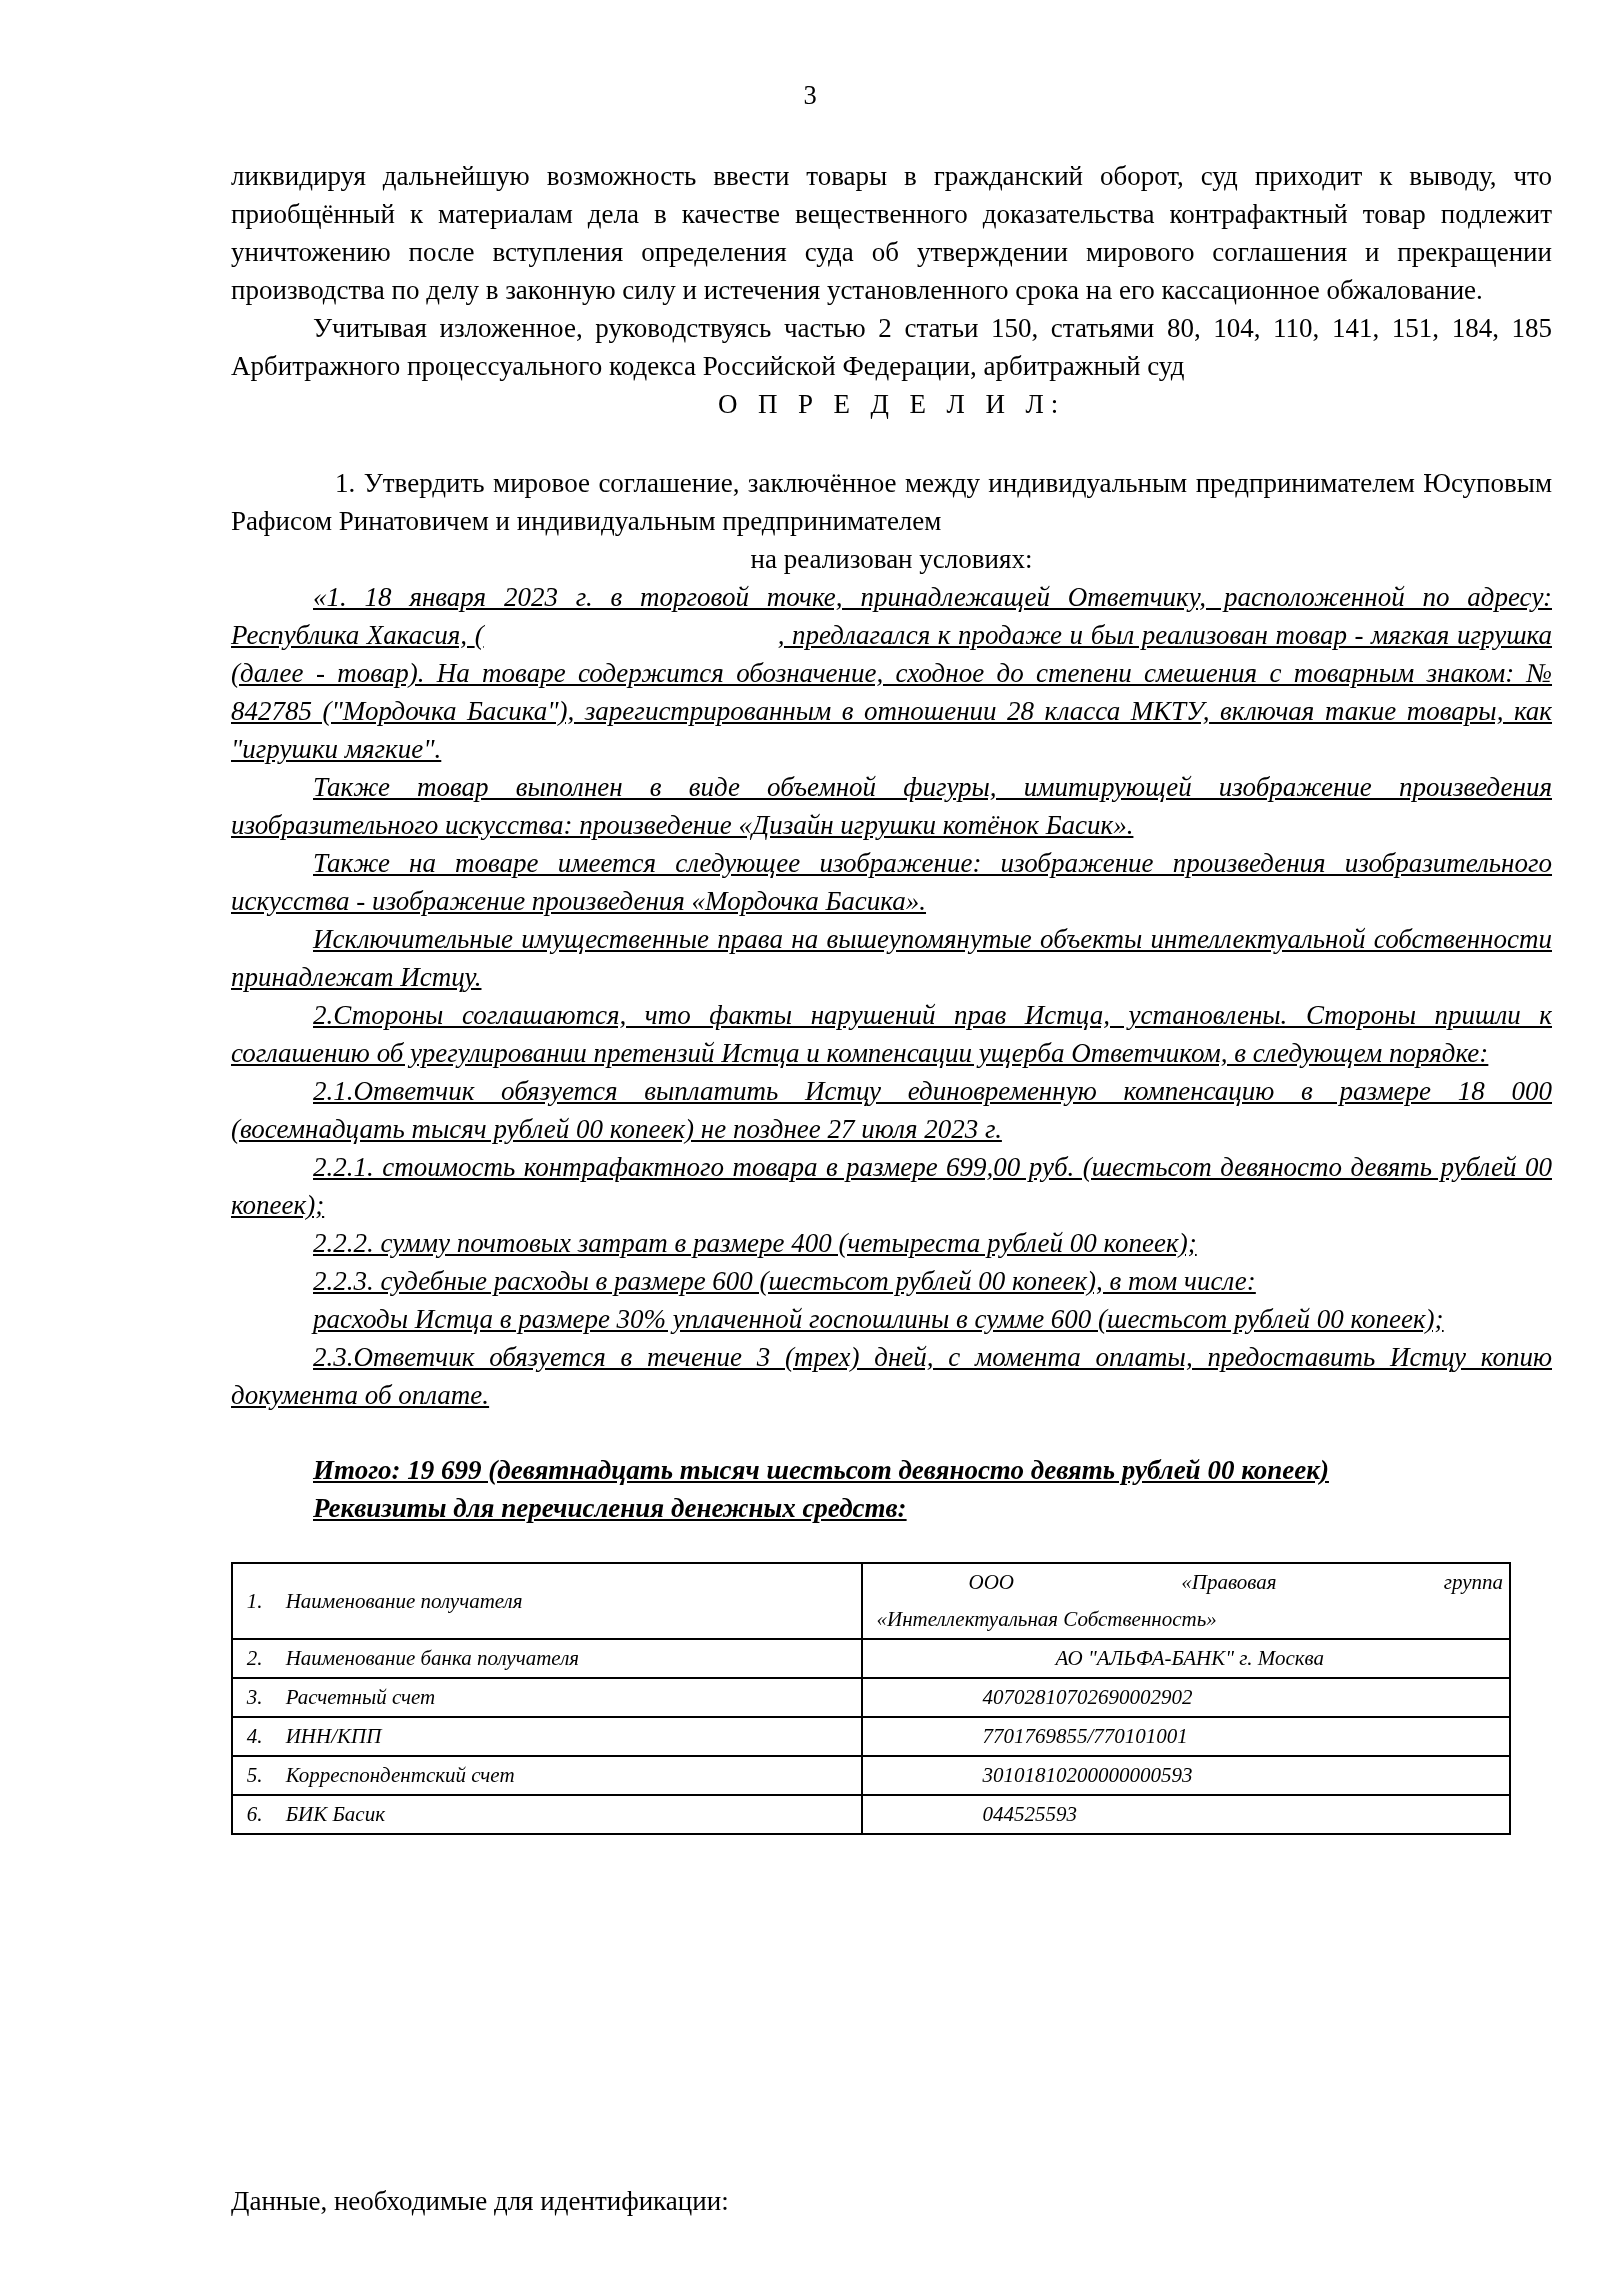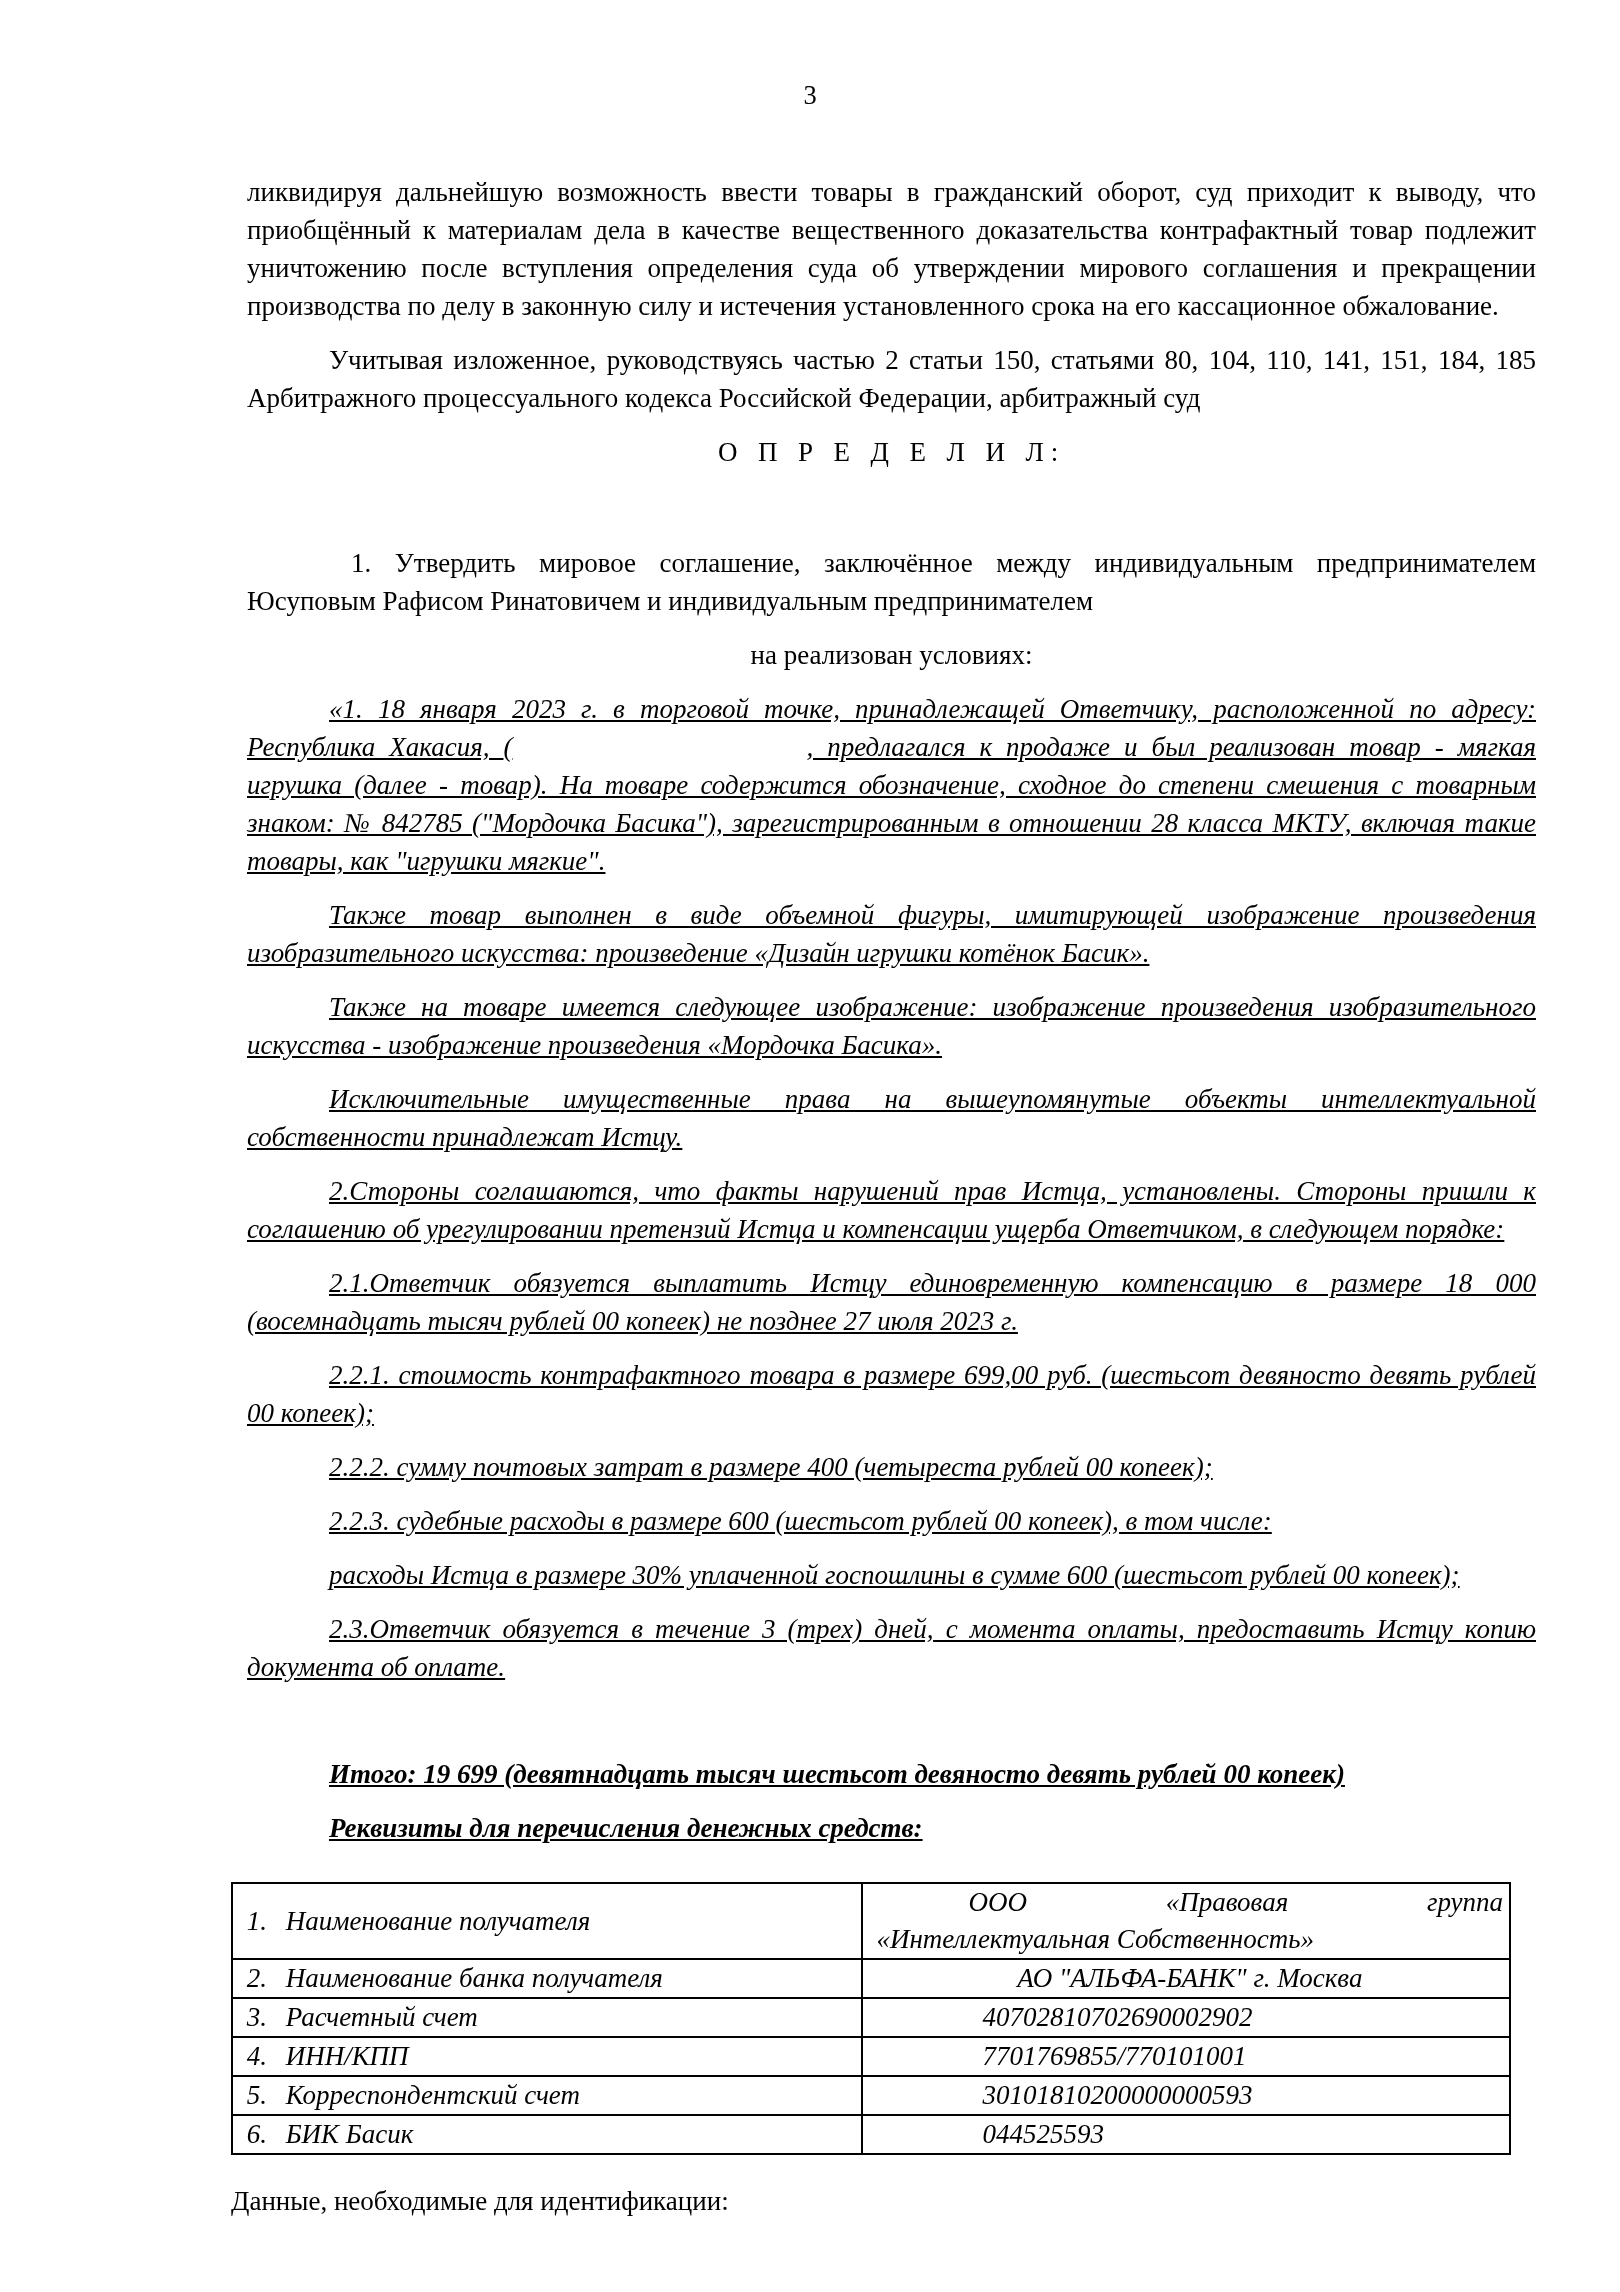--- a/index.html
+++ b/index.html
@@ -9,33 +9,33 @@
       color: #000;
     }
     .page-number {
       position: absolute; top: 80px; left: 0; width: 1620px;
       text-align: center; font-size: 26.5px;
     }
     .content {
       position: absolute; left: 231px; top: 157px; width: 1321px;
       font-size: 27px; line-height: 38px;
     }
-    p { margin: 16px; text-align: justify; }
+    p { margin: 0; text-align: justify; }
     .indent { text-indent: 82px; }
     .indent-num { text-indent: 104px; }
     .center { text-align: center; }
     .spaced { letter-spacing: 6.9px; }
     .it { font-style: italic; text-decoration: underline; }
     .bold { font-weight: bold; }
     .redacted { display: inline-block; width: 294px; }
     .gap-s { height: 37px; }
     .gap-m { height: 41px; }
     table.req {
       border-collapse: collapse; width: 1280px; margin-left: 0;
-      font-style: italic; font-size: 27px; line-height: 37px;
+      font-style: italic; font-size: 21px; line-height: 37px;
       margin-top: 35px;
     }
     table.req td { border: 2px solid #000; padding: 0 5.9px; vertical-align: middle; }
     table.req td.lbl { width: 616px; }
     table.req td.lbl .num { display: inline-block; width: 39px; padding-left: 7.8px; }
     table.req td.val { padding-left: 13.7px; }
     table.req td.val .v { padding-left: 106px; }
     table.req td.val .jv { text-align: justify; text-align-last: justify; }
     table.req td.val .cv { text-align: center; }
     .footer-line { position: absolute; left: 231px; top: 2186px; font-size: 27px; }

